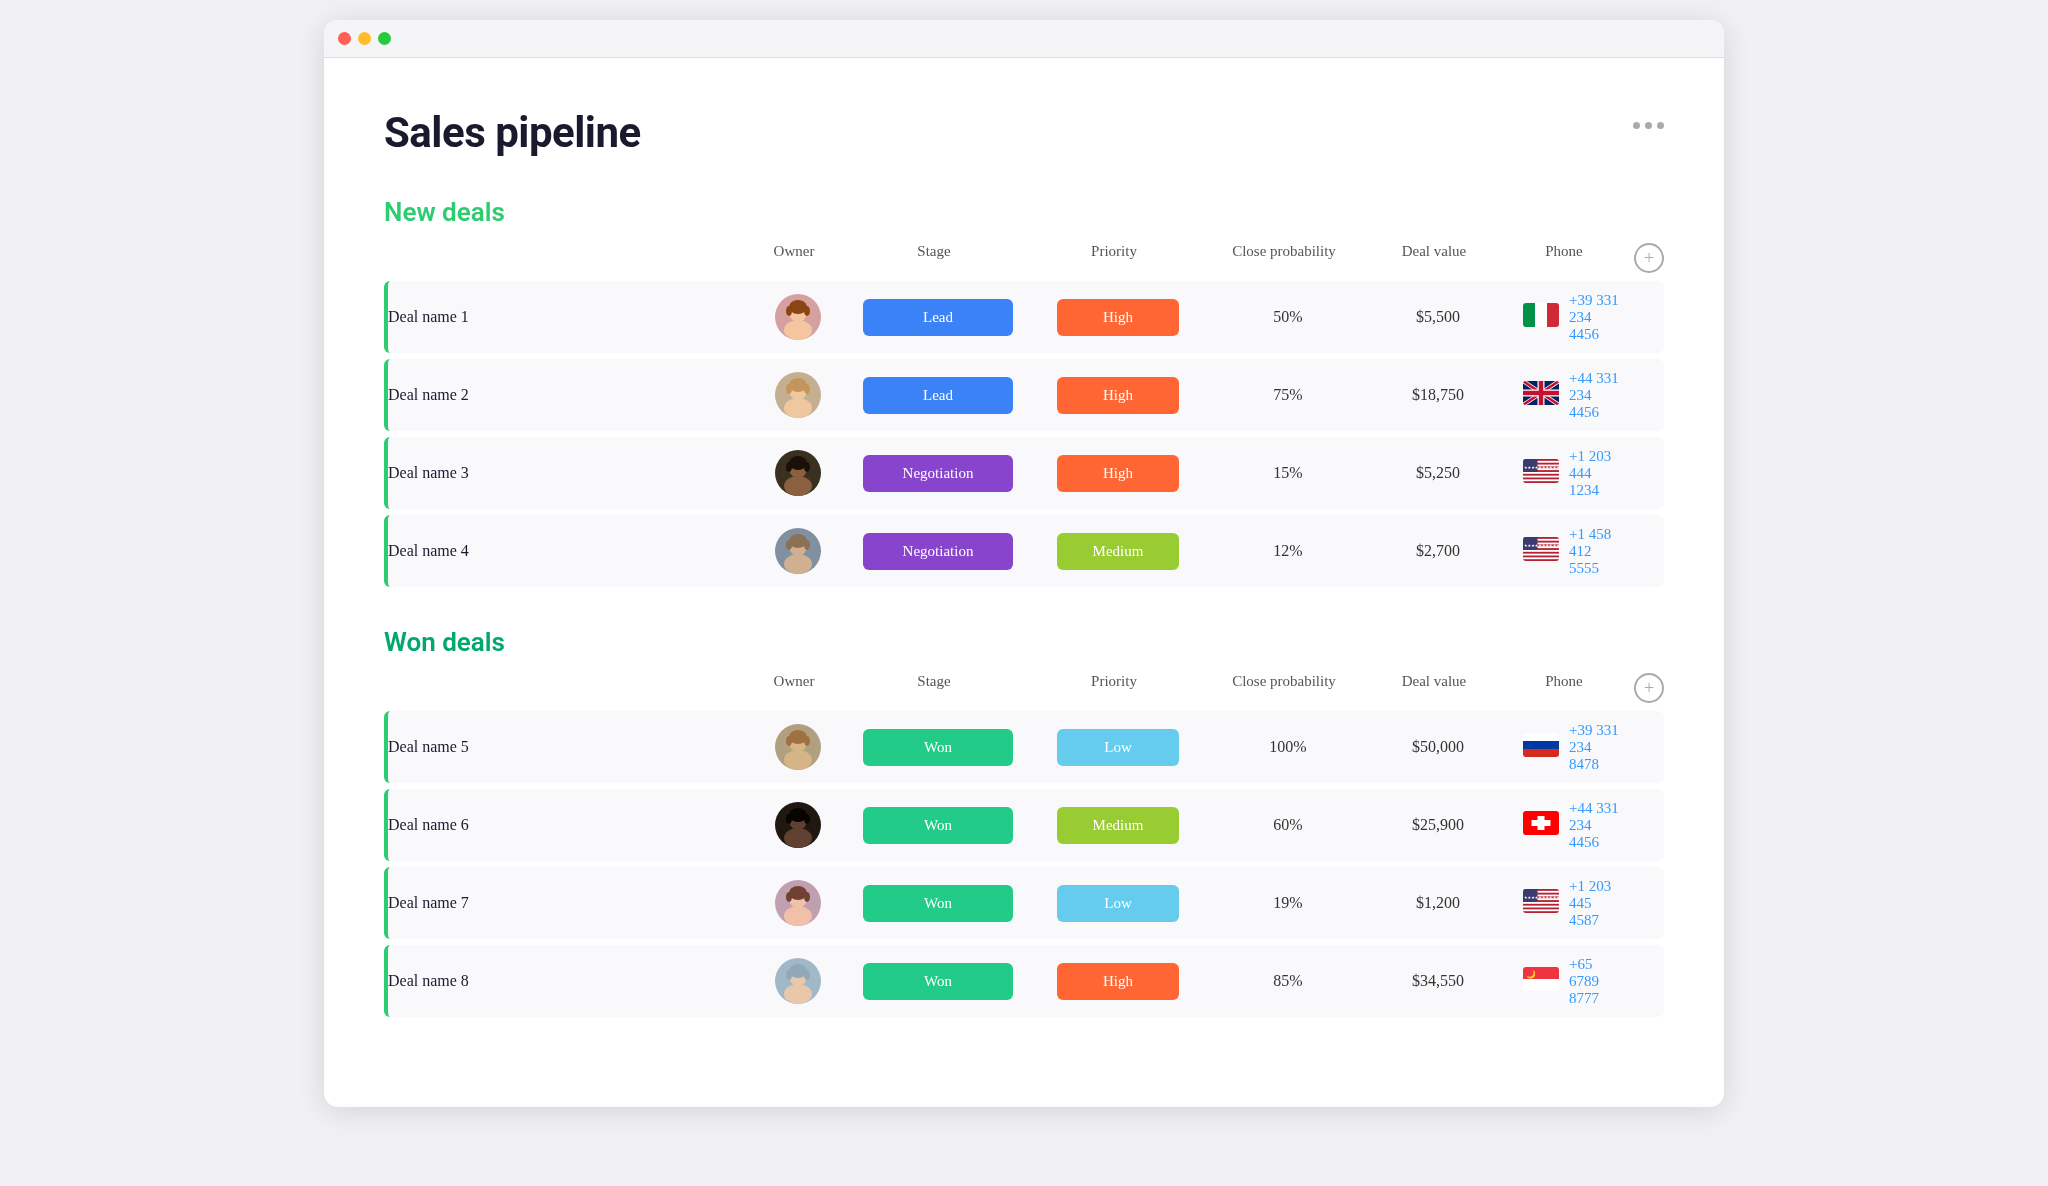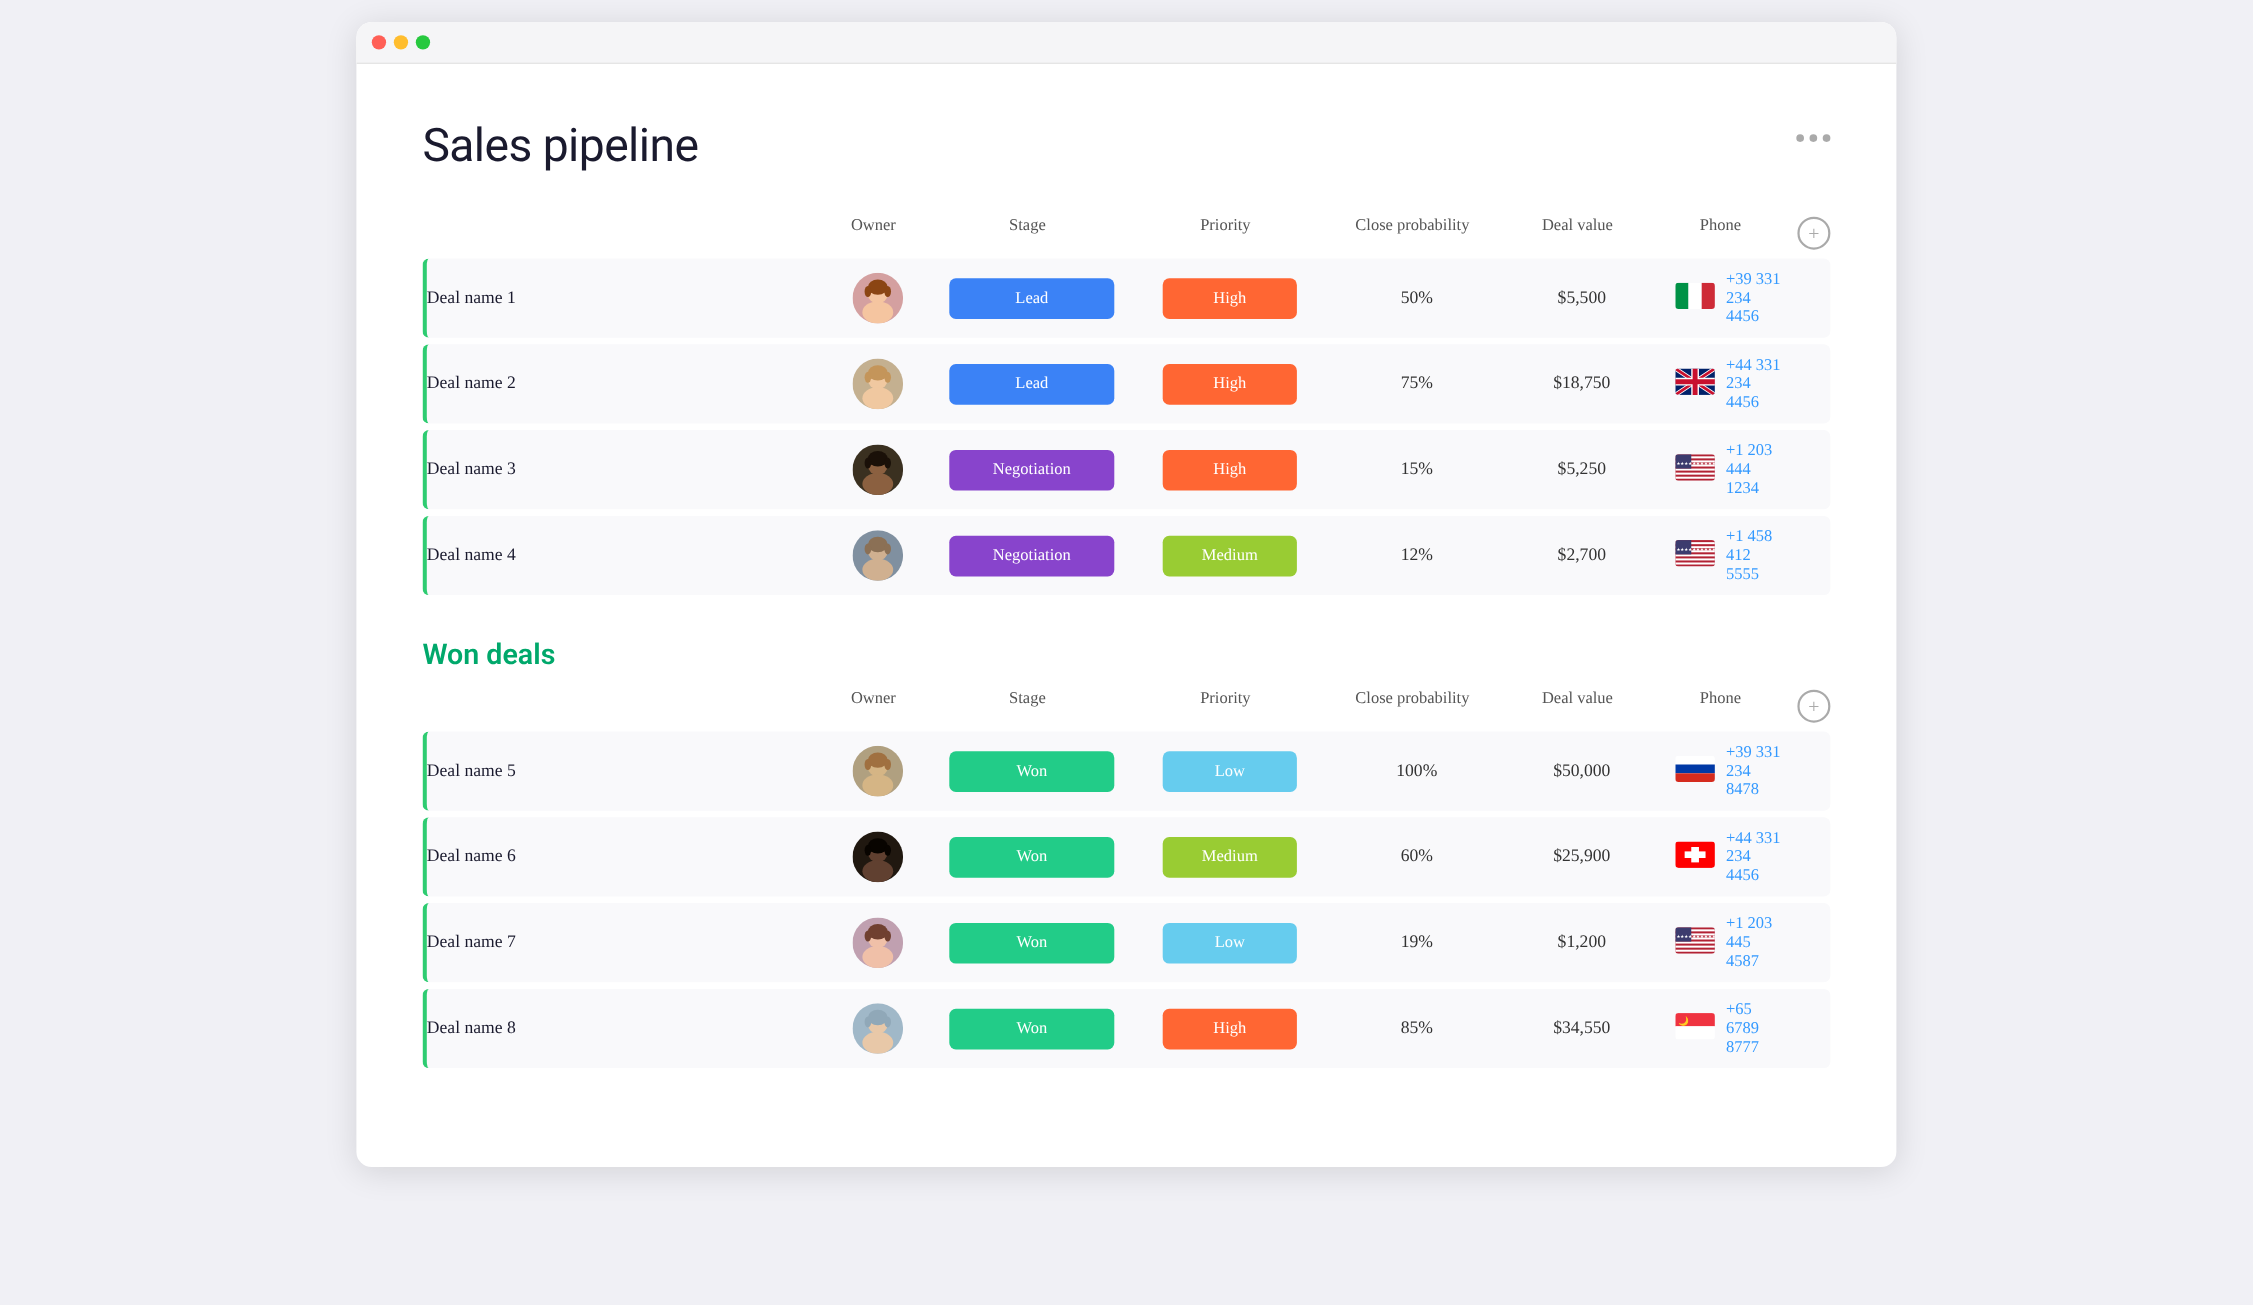--- a/index.html
+++ b/index.html
@@ -45,21 +45,21 @@
       padding: 50px 60px 50px 60px;
     }
     .page-header {
       display: flex;
       justify-content: space-between;
       align-items: flex-start;
       margin-bottom: 40px;
     }
     .page-title {
       font-size: 42px;
-      font-weight: 400;
+      font-weight: 700;
       color: #1a1a2e;
       letter-spacing: -0.5px;
     }
     .more-icon {
       display: flex;
       gap: 5px;
       align-items: center;
       margin-top: 14px;
       cursor: pointer;
     }
@@ -198,20 +198,23 @@
     <div class="page-header">
       <h1 class="page-title">Sales pipeline</h1>
       <div class="more-icon">
         <div class="more-dot"></div>
         <div class="more-dot"></div>
         <div class="more-dot"></div>
       </div>
     </div>
 
     <div class="section">
+      <div class="section-header">
+        <h2 class="section-title green">New deals</h2>
+      </div>
       <div class="table-wrapper">
         <div class="col-headers">
           <div class="col-header"></div>
           <div class="col-header">Owner</div>
           <div class="col-header">Stage</div>
           <div class="col-header">Priority</div>
           <div class="col-header">Close probability</div>
           <div class="col-header">Deal value</div>
           <div class="col-header">Phone</div>
           <div class="col-header">

